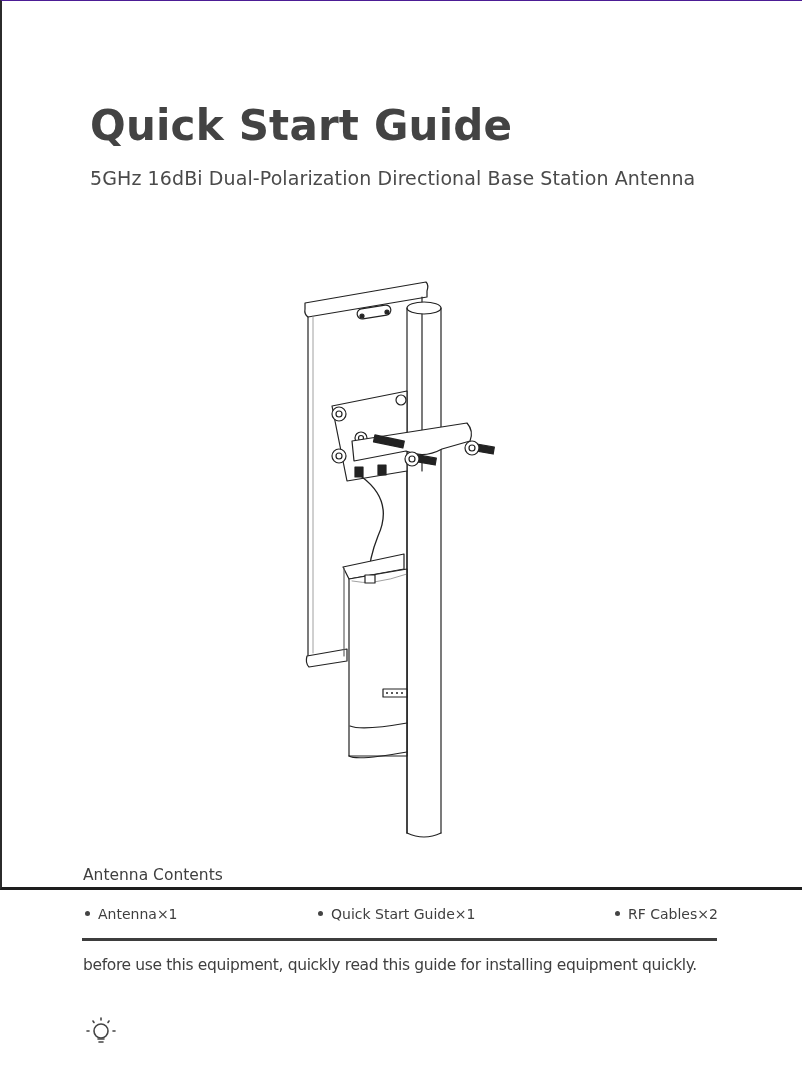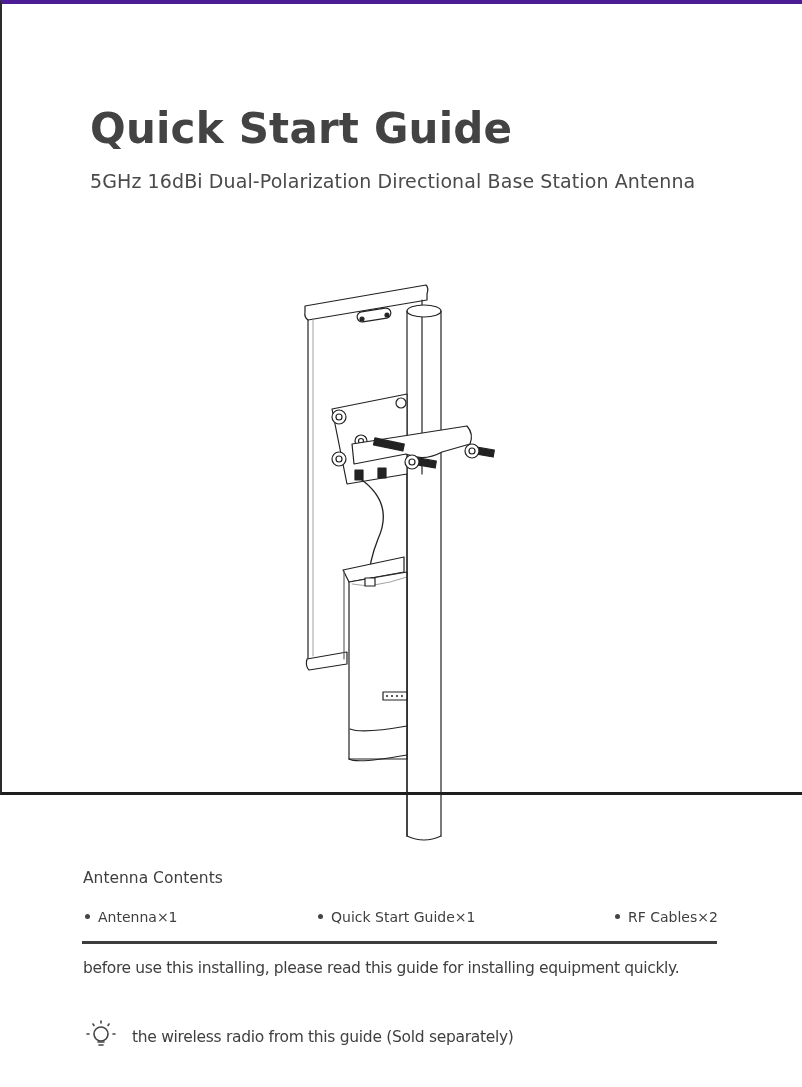--- a/index.html
+++ b/index.html
@@ -1,24 +1,24 @@
 <!DOCTYPE html>
 <html><head>
 <meta charset="utf-8">
 <style>
   html, body { margin: 0; padding: 0; }
   body {
     width: 802px; height: 1087px; background: #ffffff; position: relative; overflow: hidden;
     font-family: "Liberation Sans", "DejaVu Sans", sans-serif; color: #3a3a3a;
   }
   .page {
-    position: absolute; left: 0; top: 0; width: 802px; height: 795px;
+    position: absolute; left: 0; top: 0; width: 802px; height: 890px;
     box-sizing: border-box;
     border-left: 2px solid #2b2b2b;
-    border-top: 4px solid #4c1d95;
+    border-top: 1px solid #4c1d95;
     border-bottom: 3px solid #1e1e1e;
     background: #fff;
   }
   .title {
     position: absolute; left: 88px; top: 100px; margin: 0;
     font-size: 42px; font-weight: bold; color: #434343; letter-spacing: 0.2px;
     font-family: "DejaVu Sans", sans-serif;
   }
   .subtitle {
     position: absolute; left: 88px; top: 166px; margin: 0;
@@ -125,31 +125,30 @@
   </div>
   <div class="pkg-item" style="left:316px;text-align:center;">
     <span class="bullet"></span><span>Quick Start Guide×1</span>
   </div>
   <div class="pkg-item" style="left:613px;">
     <span class="bullet"></span><span>RF Cables×2</span>
   </div>
 
   <div class="divider"></div>
 
-  <div class="note">before use this installing, please read this guide for installing equipment quickly.</div>
+  <div class="note">before use this equipment, quickly read this guide for installing equipment quickly.</div>
 
   <div class="tip">
     <span>
       <svg width="34" height="34" viewBox="0 0 34 34" fill="none" stroke="#444" stroke-width="1.6" stroke-linecap="round">
         <circle cx="17" cy="16" r="7"></circle>
         <line x1="14" y1="24" x2="20" y2="24"></line>
         <line x1="15" y1="27" x2="19" y2="27"></line>
         <line x1="17" y1="3" x2="17" y2="5"></line>
         <line x1="9" y1="6" x2="10" y2="7.5"></line>
         <line x1="25" y1="6" x2="24" y2="7.5"></line>
         <line x1="3" y1="16" x2="5" y2="16"></line>
         <line x1="29" y1="16" x2="31" y2="16"></line>
       </svg>
     </span>
-    <span class="tip-text">the wireless radio from this guide (Sold separately)</span>
   </div>
 
 </div>
 
 </body></html>

